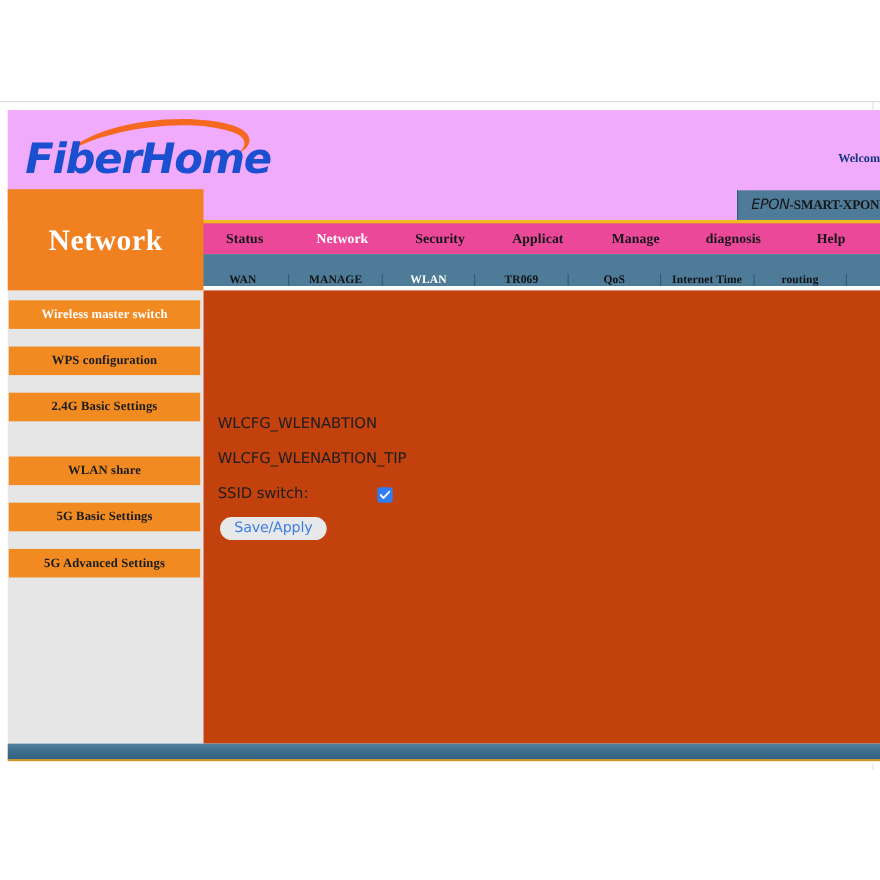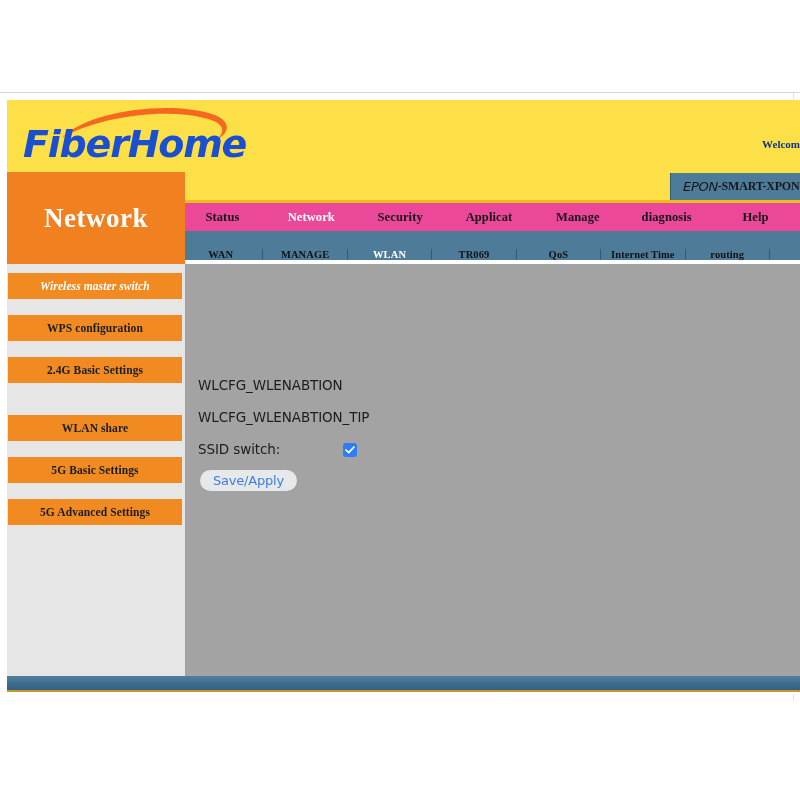--- a/index.html
+++ b/index.html
@@ -43,21 +43,21 @@
     width: 793px;
     height: 594px;
     background: #ffffff;
   }
 
   
   #banner {
     position: absolute;
     left: 0; top: 0;
     width: 793px; height: 100px;
-    background: #fde047;
+    background: #f0abfc;
     overflow: hidden;
   }
   #logo-wrap {
     position: absolute;
     left: 9px; top: 4px;
     width: 230px; height: 78px;
   }
   #logo-swoosh {
     position: absolute;
     left: 0; top: 0;
@@ -199,31 +199,31 @@
     align-items: center;
     justify-content: center;
     font-family: "Liberation Serif", serif;
     font-weight: bold;
     font-size: 11.5px;
     color: #1b1c20;
     letter-spacing: 0.1px;
     white-space: nowrap;
     cursor: pointer;
   }
-  .side-item.active { color: #ffffff; font-style: italic; }
+  .side-item.active { color: #ffffff; }
   .side-gap { height: 16px; }
   .side-gap.first { height: 9px; }
 
   
   #content {
     position: absolute;
     left: 178px; top: 164px;
     width: 615px;
     height: 412px;
-    background: #a3a3a3;
+    background: #c2410c;
   }
   .row-label {
     position: absolute;
     font-family: "DejaVu Sans", sans-serif;
     font-size: 13.5px;
     color: #1d1d1f;
     white-space: nowrap;
     letter-spacing: -0.1px;
   }
   #lbl-title  { left: 13px; top: 113px; }

